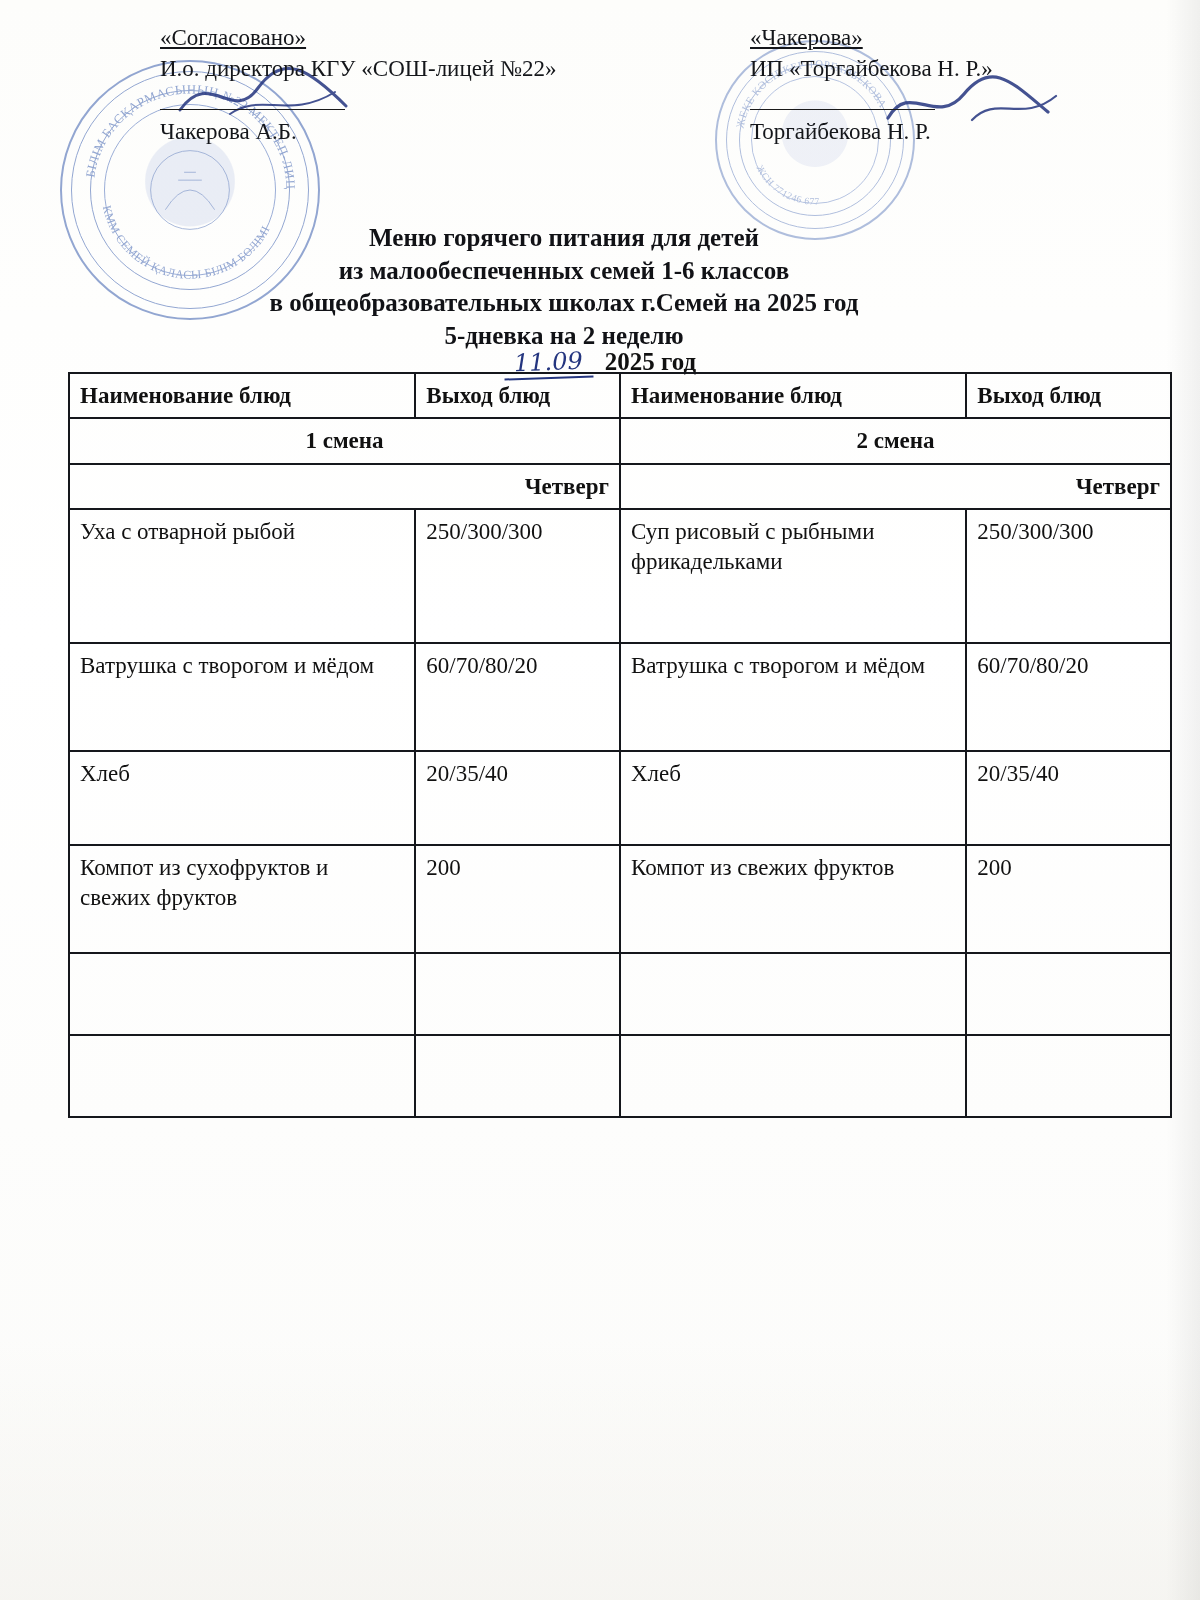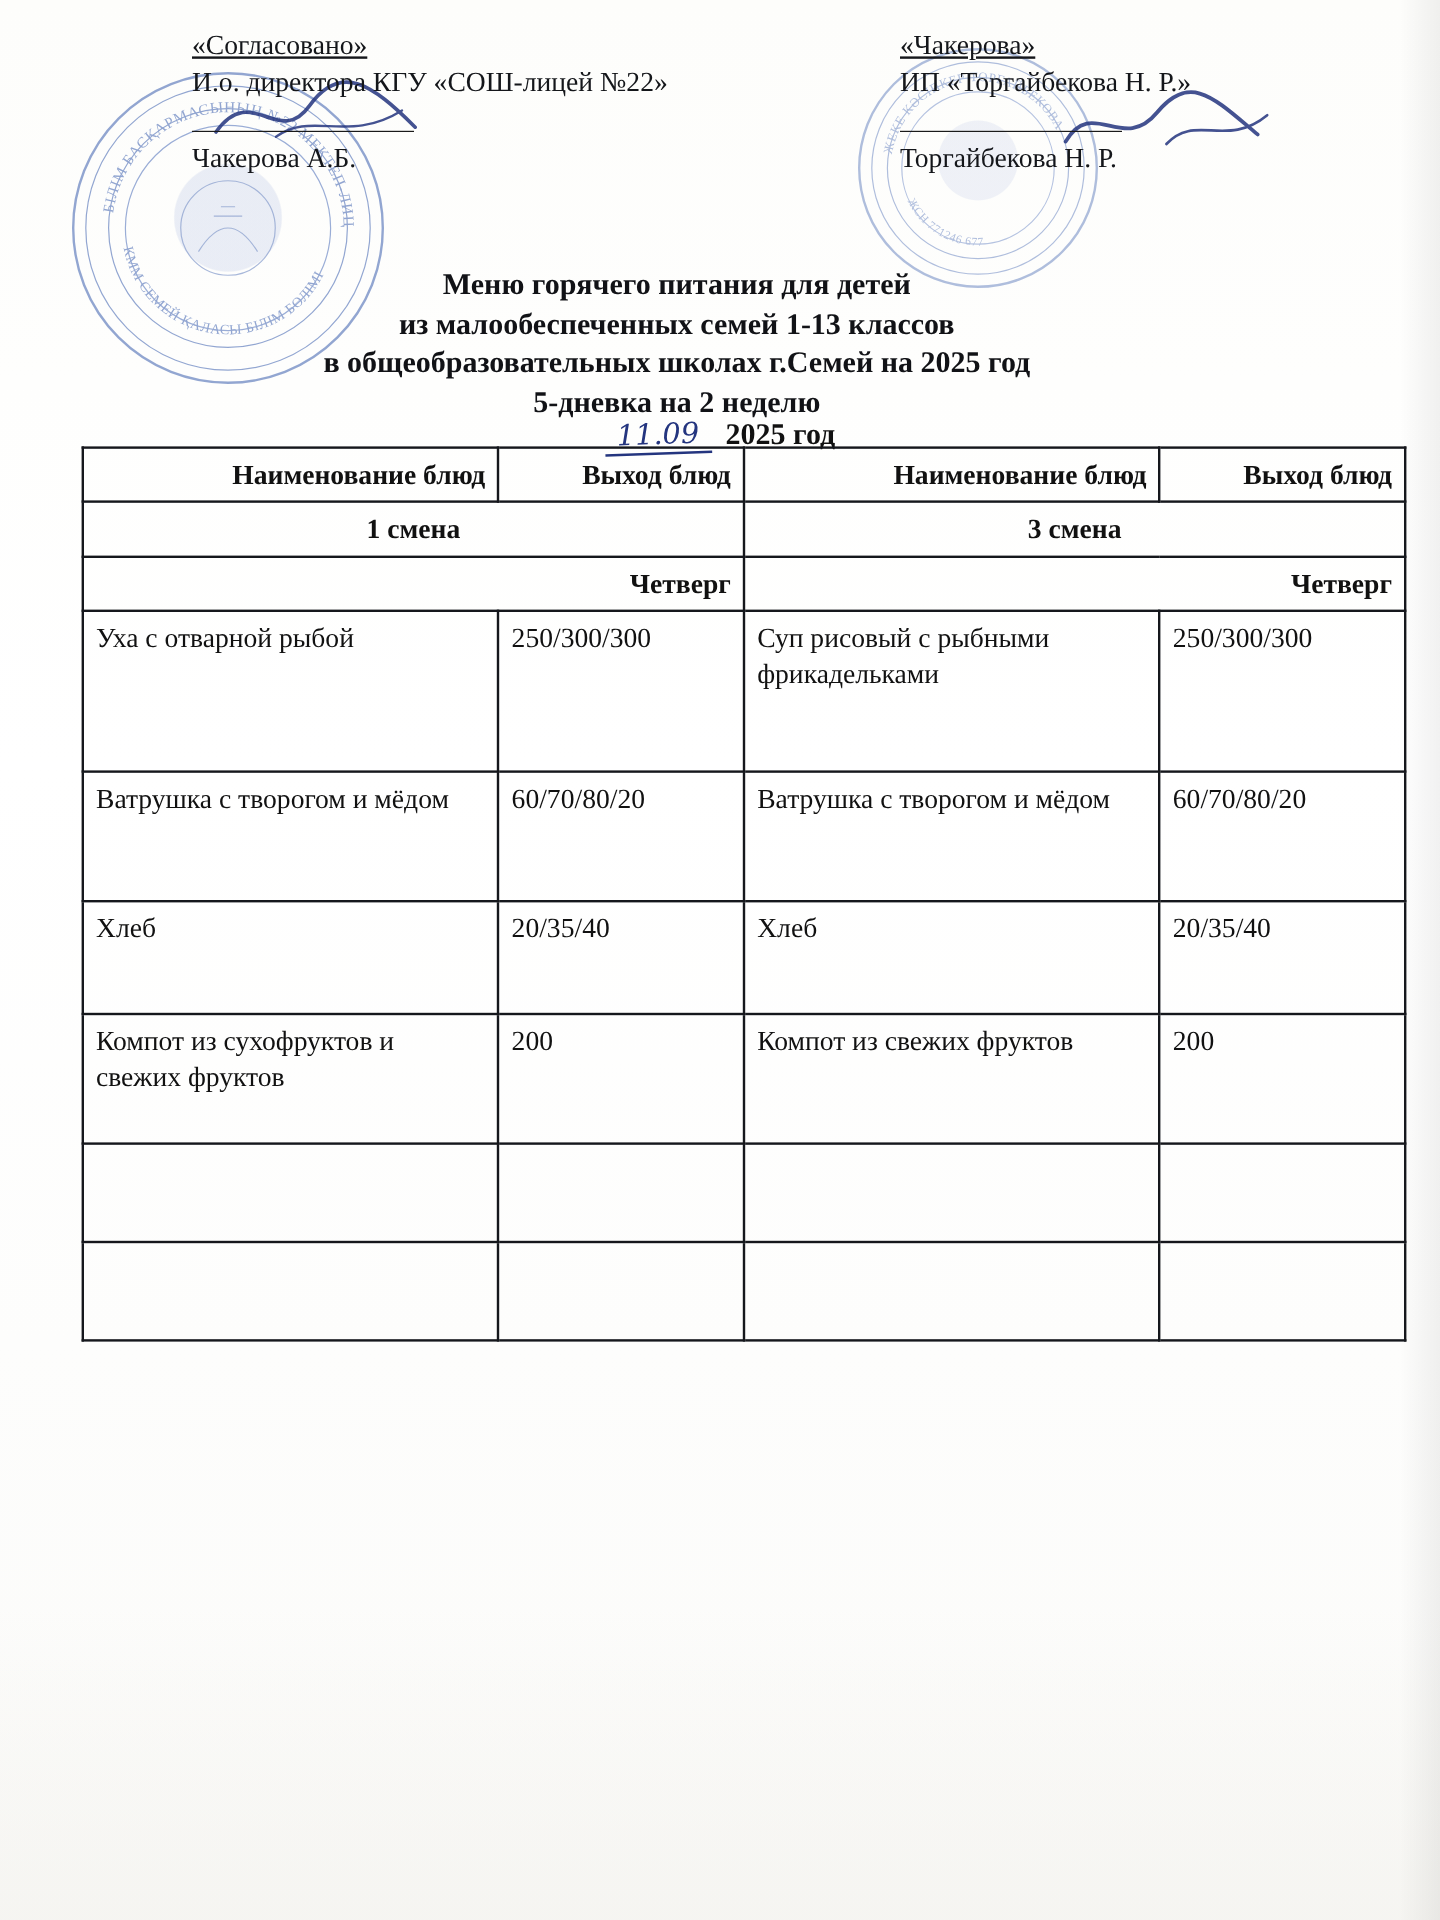--- a/index.html
+++ b/index.html
@@ -148,21 +148,21 @@
     table-layout: fixed;
     font-size: 23px;
   }
   table.menu td, table.menu th {
     border: 2px solid #15171c;
     padding: 7px 10px;
     vertical-align: top;
     line-height: 1.28;
   }
   table.menu th {
-    text-align: right;
+    text-align: left;
     font-weight: bold;
     vertical-align: middle;
   }
   .col-a { width: 330px; }
   .col-b { width: 195px; }
   .col-c { width: 330px; }
   .col-d { width: 195px; }
   .shift-cell {
     text-align: center;
     font-weight: bold;
@@ -260,21 +260,21 @@
     <div class="appr-block appr-right">
       <div class="appr-title">«Чакерова»</div>
       <div class="appr-org">ИП «Торгайбекова Н. Р.»</div>
       <div class="sig-line"></div>
       <div class="appr-name">Торгайбекова Н. Р.</div>
     </div>
   </div>
 
   <div class="doc-title">
     <div>Меню горячего питания для детей</div>
-    <div>из малообеспеченных семей 1-13 классов</div>
+    <div>из малообеспеченных семей 1-6 классов</div>
     <div>в общеобразовательных школах г.Семей на 2025 год</div>
     <div>5-дневка на 2 неделю</div>
   </div>
 
   <div class="date-row">
     <span class="date-hand">11.09</span><span>2025 год</span>
   </div>
 
   <table class="menu">
     <colgroup>
@@ -287,21 +287,21 @@
       <tr>
         <th>Наименование блюд</th>
         <th>Выход блюд</th>
         <th>Наименование блюд</th>
         <th>Выход блюд</th>
       </tr>
     </thead>
     <tbody>
       <tr>
         <td class="shift-cell" colspan="2">1 смена</td>
-        <td class="shift-cell" colspan="2">3 смена</td>
+        <td class="shift-cell" colspan="2">2 смена</td>
       </tr>
       <tr>
         <td class="day-cell" colspan="2">Четверг</td>
         <td class="day-cell" colspan="2">Четверг</td>
       </tr>
 
       <tr>
         <td class="dish">Уха с отварной рыбой</td>
         <td class="dish">250/300/300</td>
         <td class="dish">Суп рисовый с рыбными фрикадельками</td>

